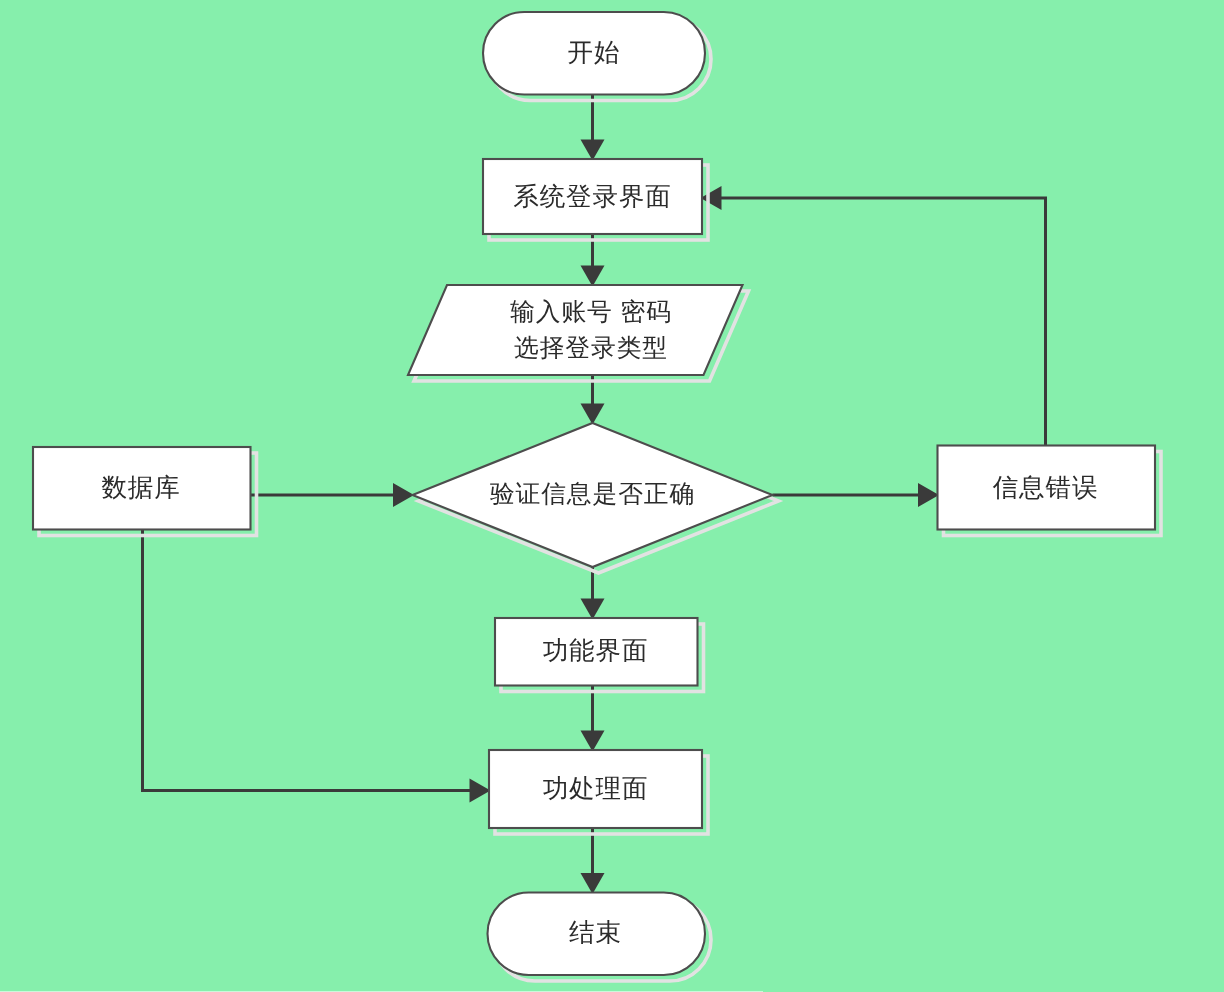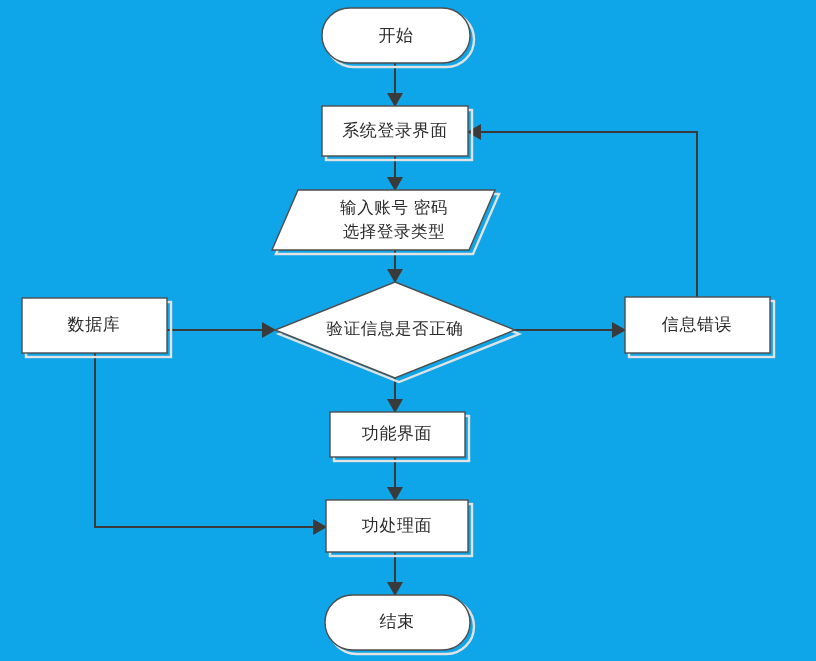--- a/index.html
+++ b/index.html
@@ -11,21 +11,21 @@
   body {
     width: 816px;
     height: 661px;
     font-family: "Liberation Sans", "DejaVu Sans", sans-serif;
     overflow: hidden;
   }
   #diagram-root {
     position: relative;
     width: 816px;
     height: 661px;
-    background: #0ea5e9;
+    background: #86efac;
   }
   svg#flow-svg {
     display: block;
     width: 816px;
     height: 661px;
   }
   .node-shape {
     fill: #ffffff;
     stroke: #4d4d4d;
     stroke-width: 1.4;

